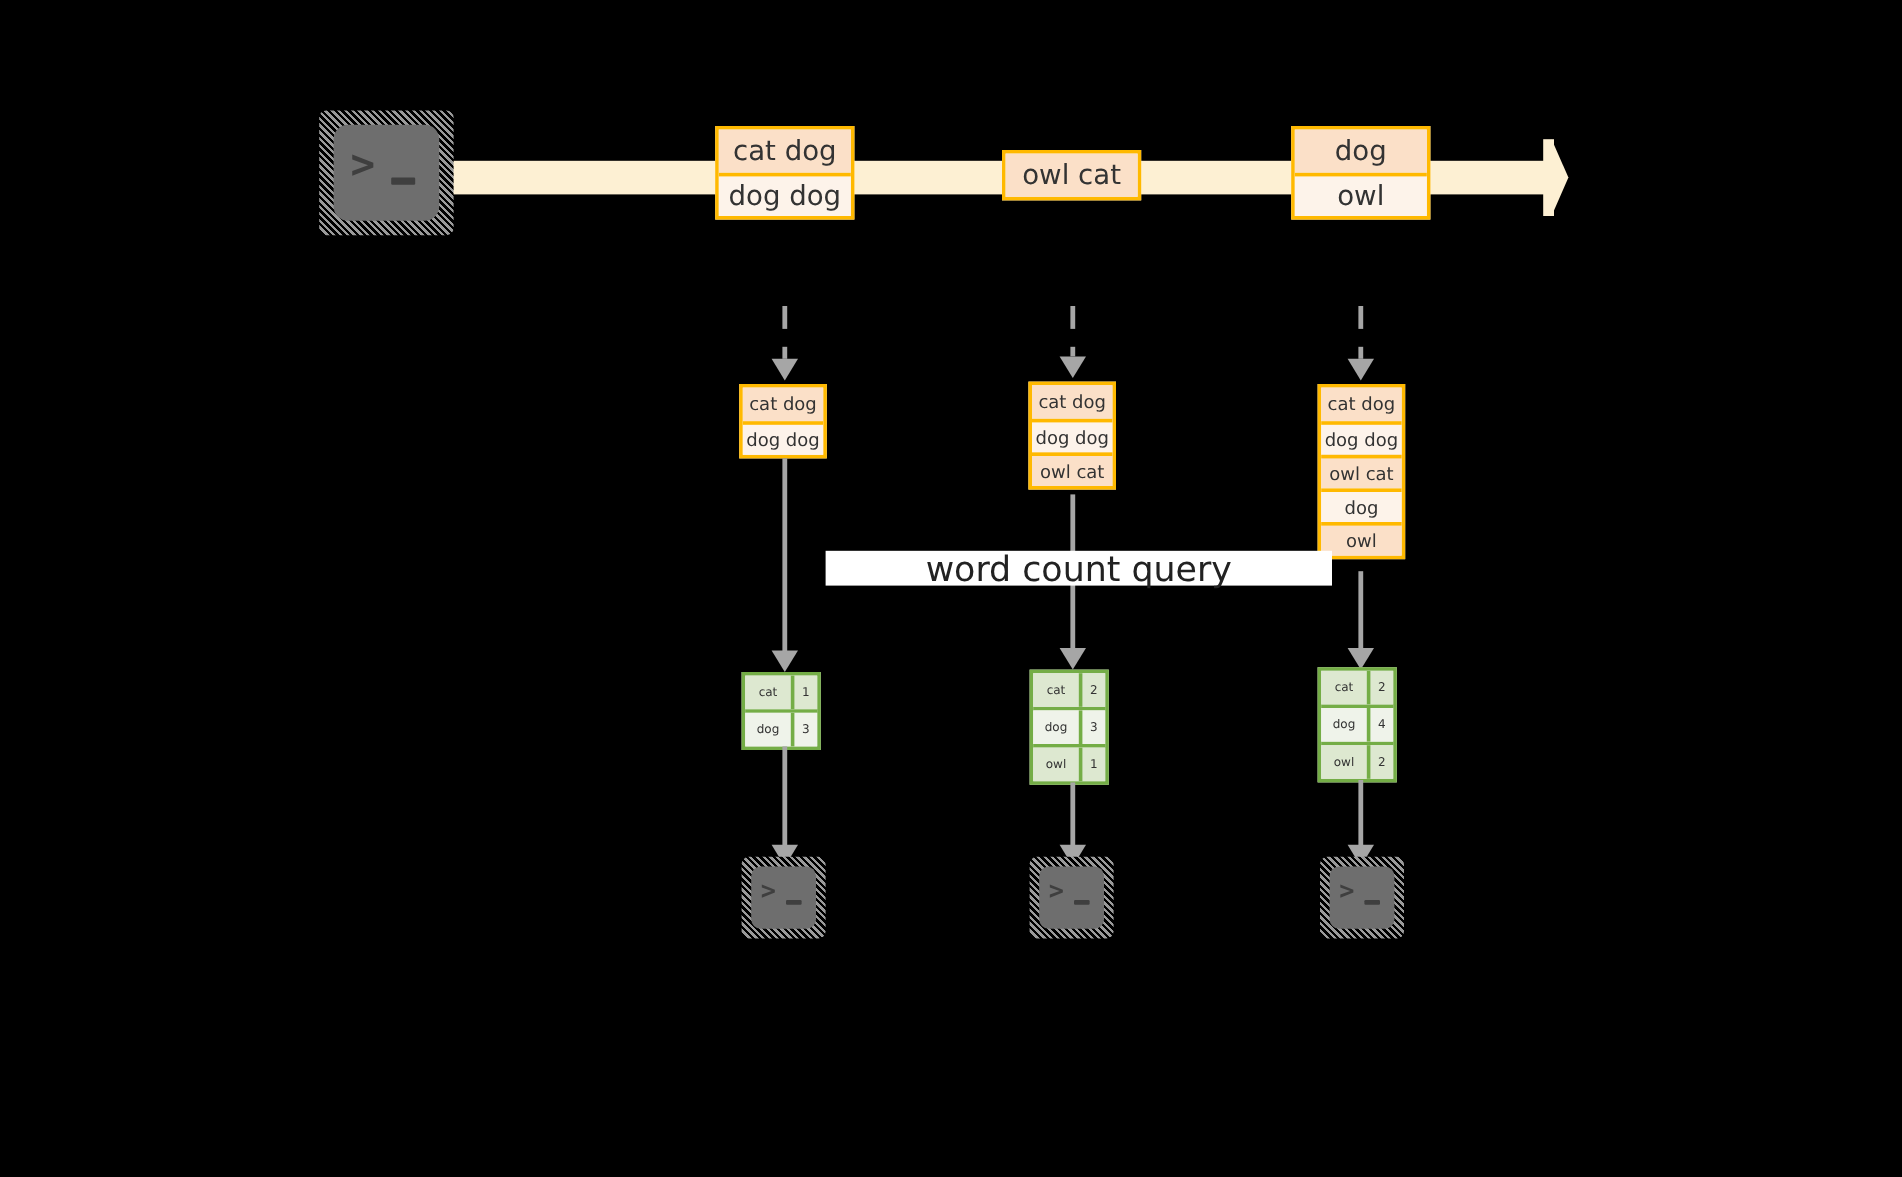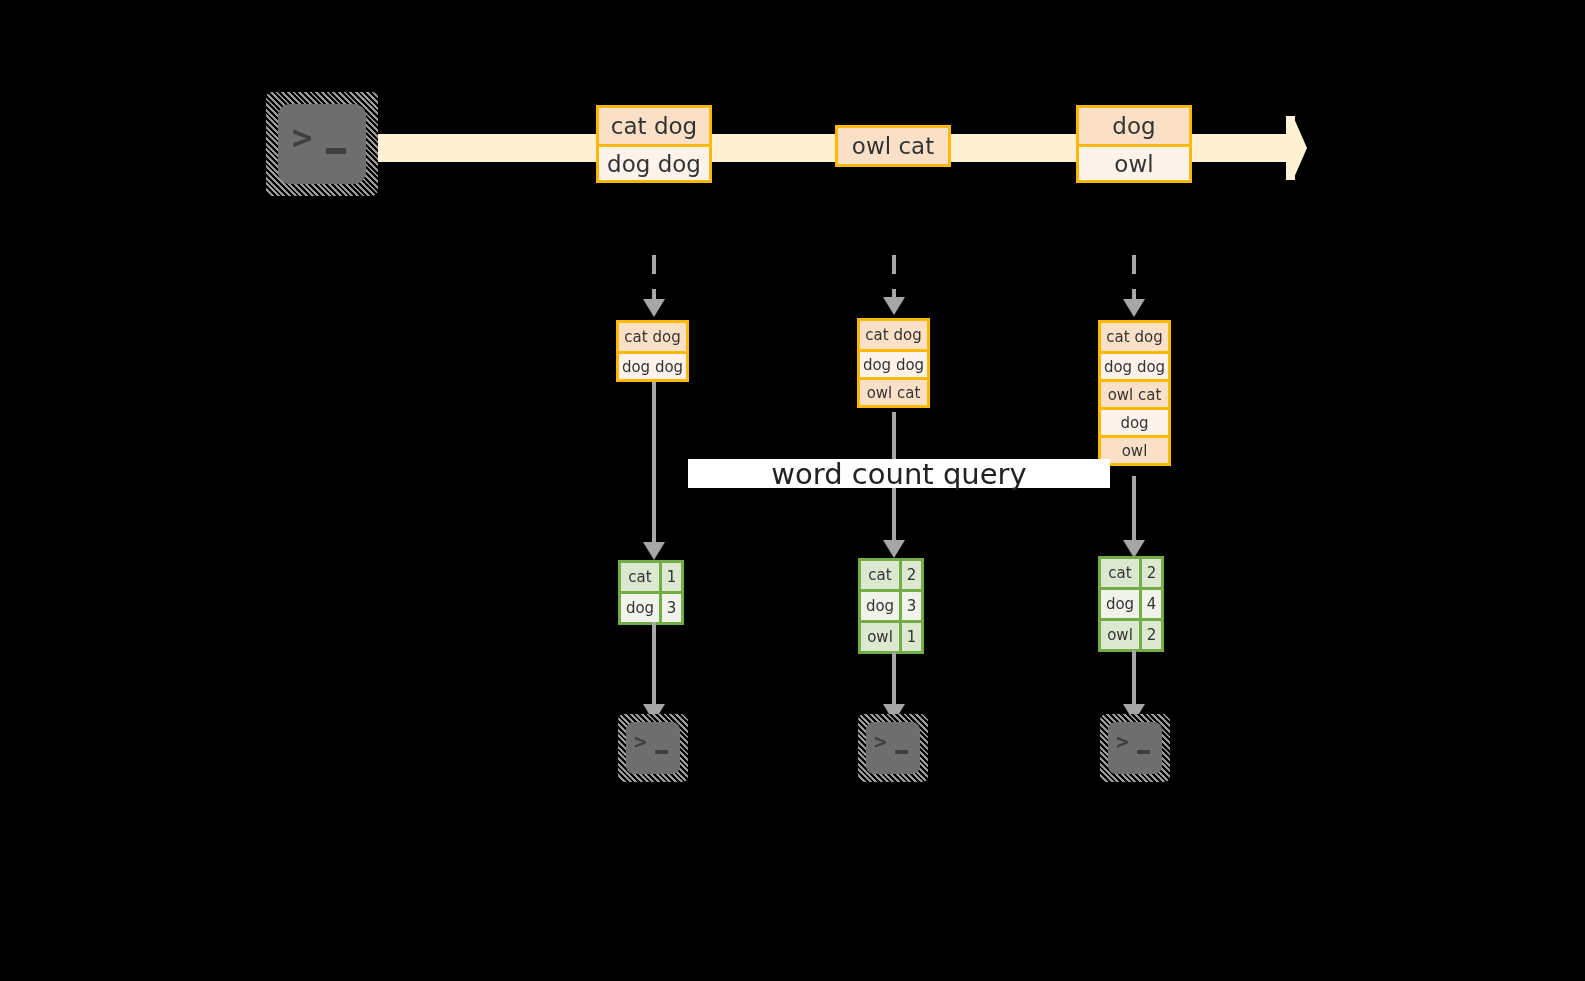--- a/index.html
+++ b/index.html
@@ -42,21 +42,21 @@
   .stack.big .row{height:36px;font-size:23px;}
   
   .stack.small .row{height:28px;font-size:15px;}
 
   
   .gtable{position:absolute;box-sizing:border-box;border:3px solid #74ad46;
           background:#eff3ea;border-collapse:collapse;}
   .gtable .grow{display:flex;height:28px;}
   .gtable .grow + .grow{border-top:3px solid #74ad46;}
   .gtable .gcell{box-sizing:border-box;display:flex;align-items:center;
-        justify-content:center;font-size:15px;color:#333;}
+        justify-content:center;font-size:10px;color:#333;}
   .gtable .gcell.key{width:38px;}
   .gtable .gcell.val{width:22px;border-left:3px solid #74ad46;}
   .gtable .grow.dark .gcell{background:#dde8d0;}
   .gtable .grow.light .gcell{background:#eff3ea;}
 
   
   .conn{position:absolute;}
   .conn .line{position:absolute;left:0;top:0;width:4px;background:#a6a6a6;}
   .conn .line.dash{
      background:none;

